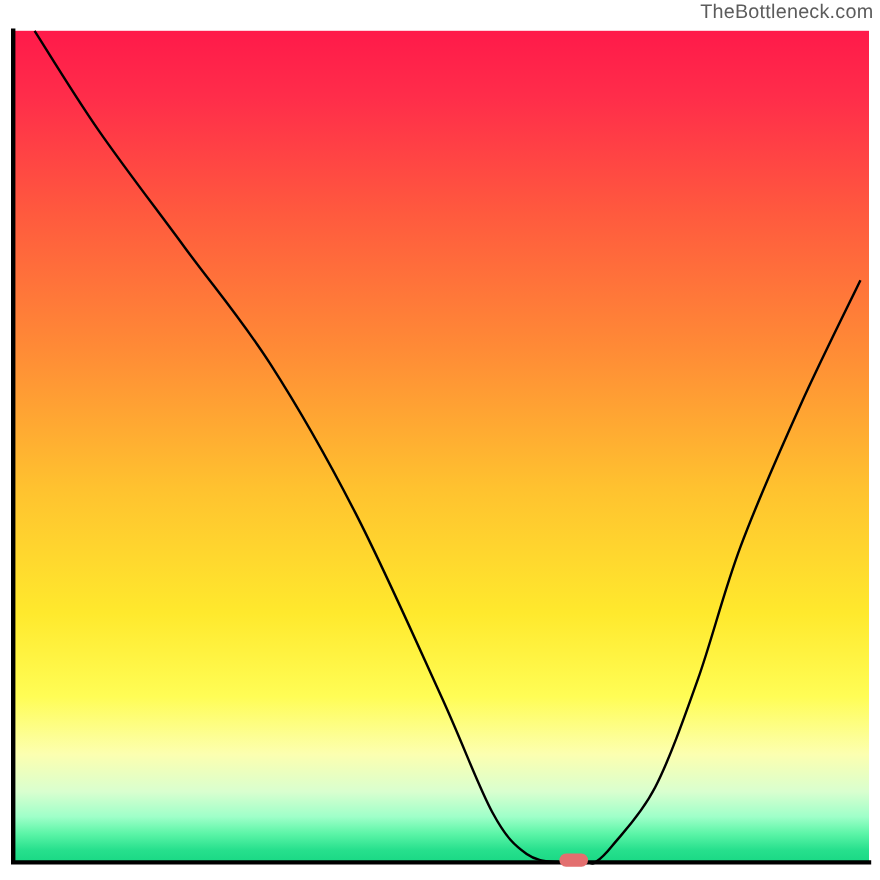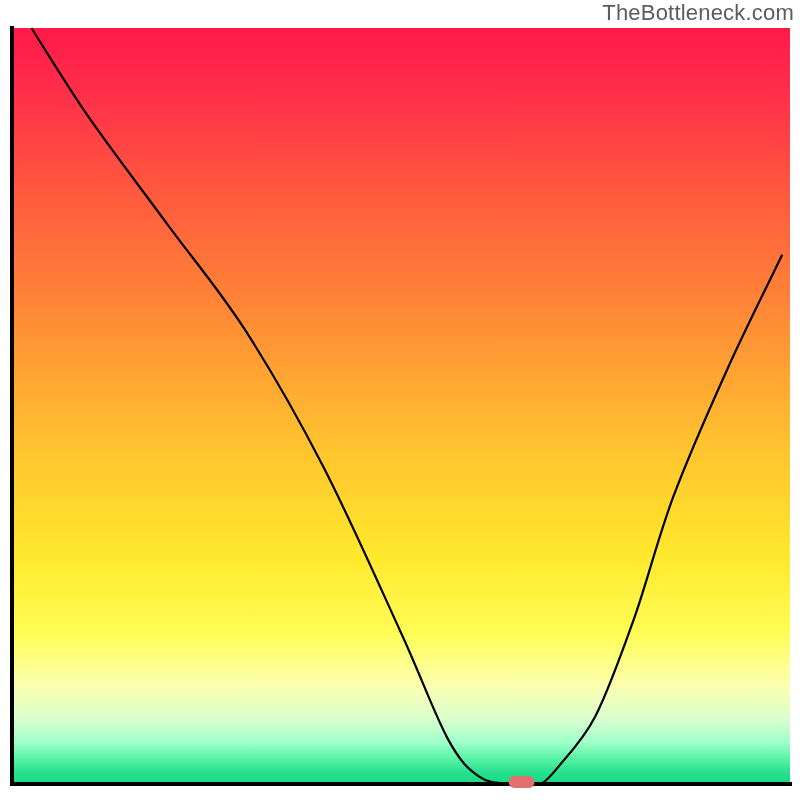--- a/index.html
+++ b/index.html
@@ -13,21 +13,21 @@
   .chart-container {
     position: relative;
     width: 800px;
     height: 800px;
   }
   .attribution {
     position: absolute;
     top: 0;
     right: 6px;
     font-family: Arial, Helvetica, sans-serif;
-    font-size: 22px;
+    font-size: 18px;
     color: #5c5c5c;
     user-select: none;
     letter-spacing: 0.2px;
   }
   svg {
     position: absolute;
     top: 0;
     left: 0;
   }
 </style>

